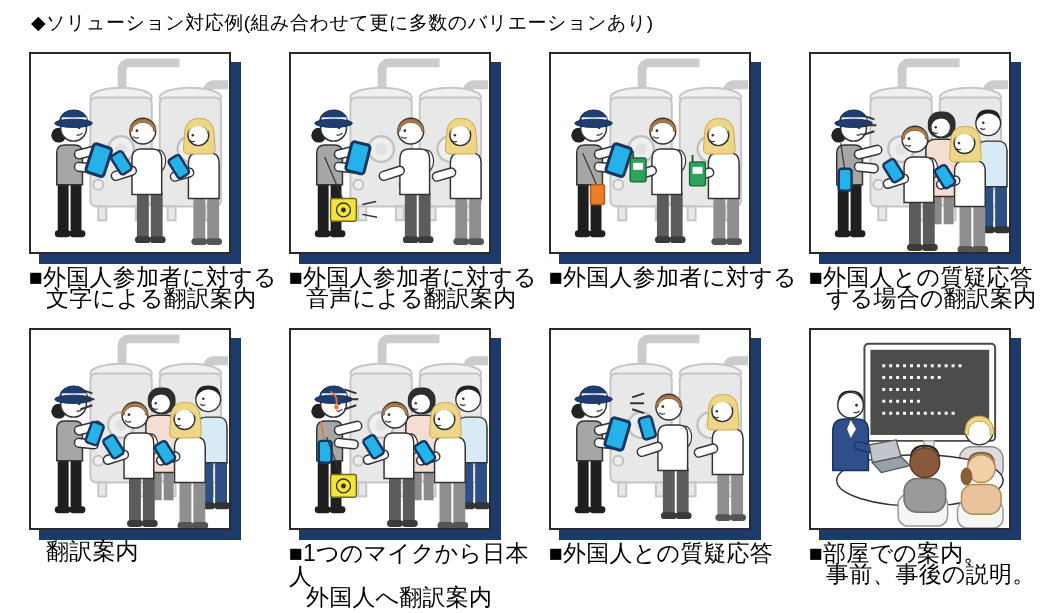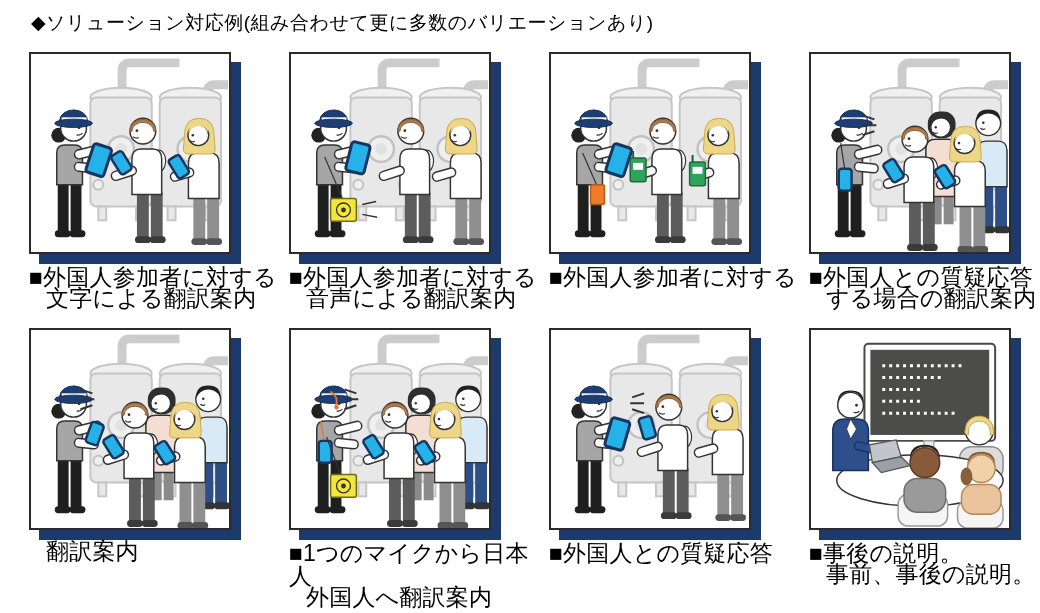--- a/index.html
+++ b/index.html
@@ -323,19 +323,19 @@
           <g>
             <rect x="148" y="172" width="46" height="28" rx="10" fill="#f5f5f5" stroke="#999" stroke-width="1.5"></rect>
             <rect x="152" y="156" width="40" height="30" rx="12" fill="#e9c39c" stroke="#b08a5e" stroke-width="1.5"></rect>
             <circle cx="172" cy="140" r="14" fill="#f2d0a8" stroke="#b08a5e" stroke-width="1.5"></circle>
             <path d="M158,138 a14,13 0 0 1 28,0 q1,-15 -14,-15 q-15,0 -14,15 z" fill="#8a5f38"></path>
             <ellipse cx="157" cy="148" rx="6" ry="9" fill="#8a5f38"></ellipse>
           </g>
         </svg>
       </div>
       <figcaption>
-        <span>■事後の説明。</span>
+        <span>■部屋での案内。</span>
         <span class="cap-l2">事前、事後の説明。</span>
       </figcaption>
     </figure>
 
   </div>
 </div>
 
 </body></html>

